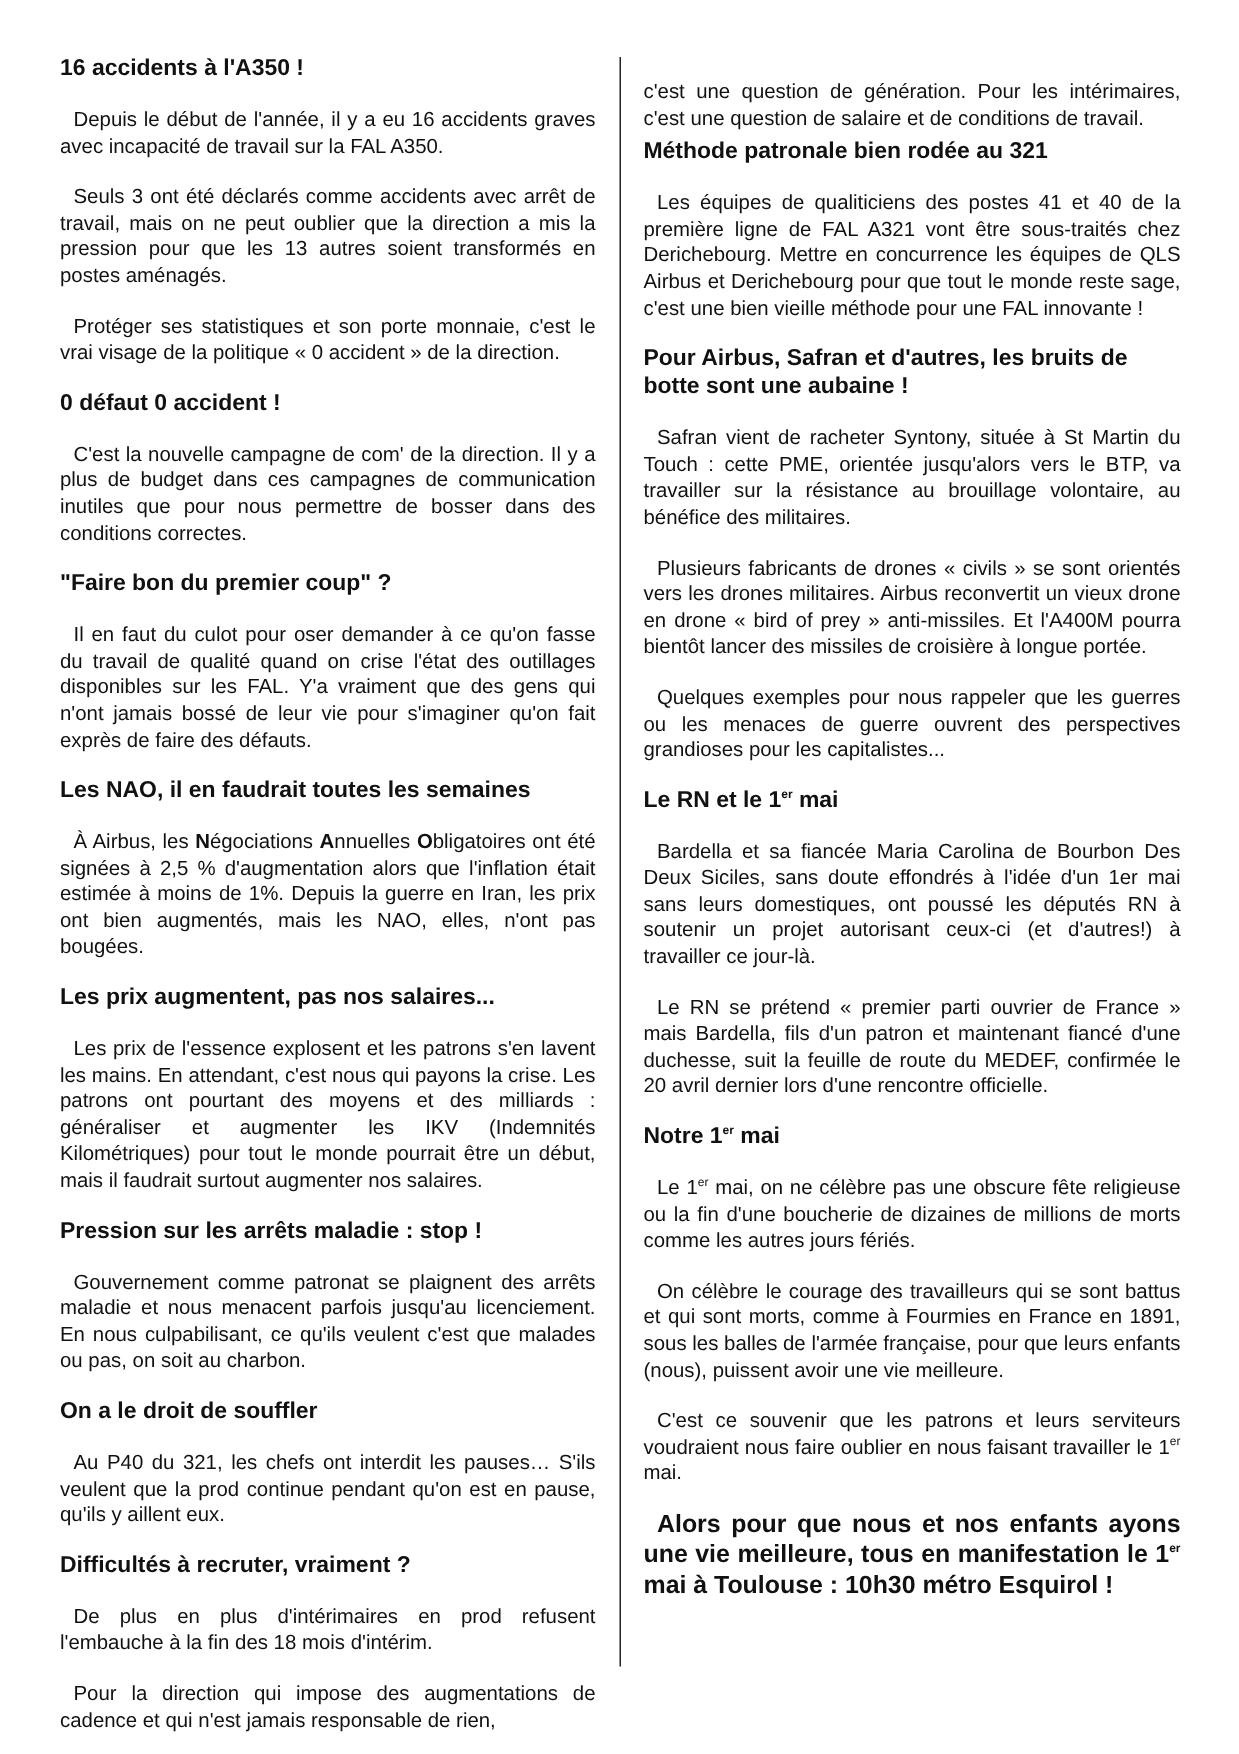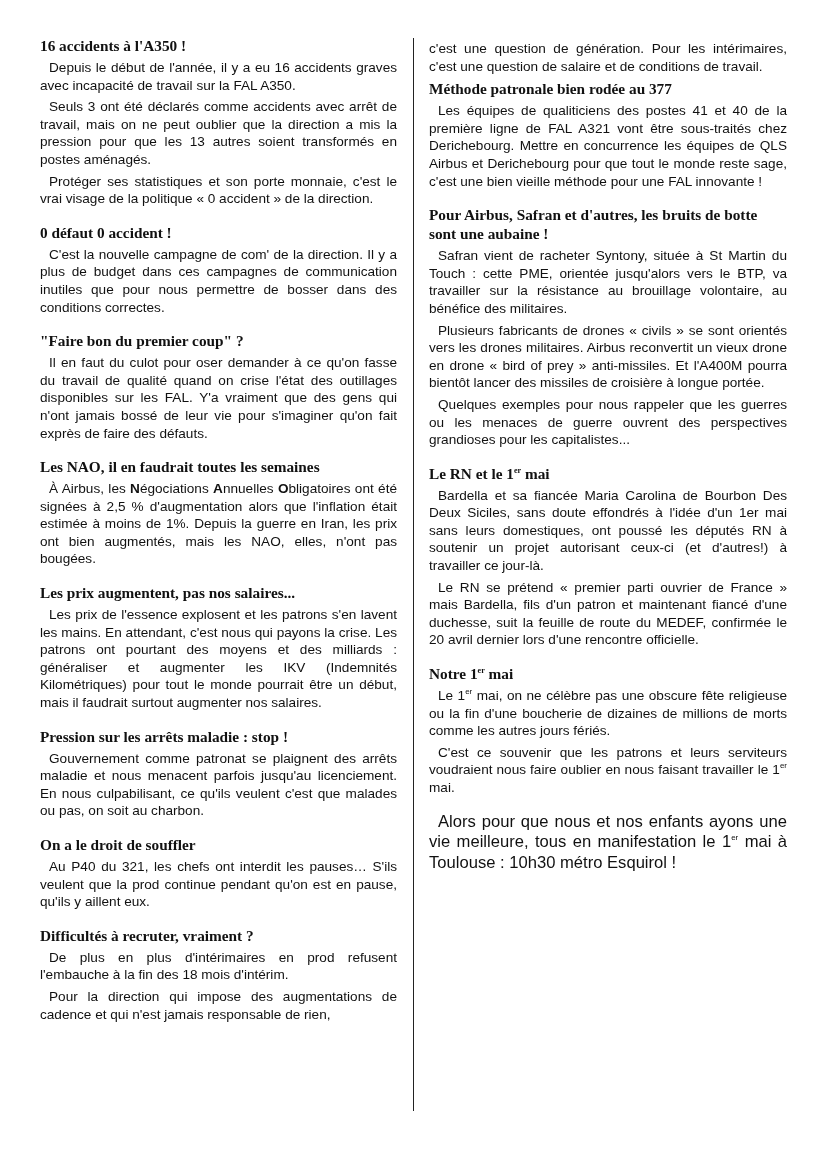--- a/index.html
+++ b/index.html
@@ -2,27 +2,27 @@
 <html><head>
 <meta charset="utf-8">
 <style>
   html, body { margin: 0; padding: 0; background: #ffffff; }
   body { width: 826px; height: 1169px; position: relative; overflow: hidden;
          font-family: "Liberation Sans", sans-serif; color: #111; }
   .col { position: absolute; top: 36px; }
   .col-left { left: 40px; width: 357px; }
   .col-right { left: 429px; width: 358px; }
   .divider { position: absolute; left: 413px; top: 38px; width: 1px; height: 1073px; background: #222; }
-  h2 { font-size: 15.3px; font-weight: bold; margin: 0 0 3px 0; line-height: 19px; font-family: Liberation Serif, serif; }
-  p { font-size: 13.6px; line-height: 17.6px; margin: 4px 0 4px 0; text-align: justify; text-indent: 9px; }
+  h2 { font-size: 15.3px; font-weight: bold; margin: 0 0 3px 0; line-height: 19px; }
+  p { font-size: 13.6px; line-height: 17.6px; margin: 16px 0 4px 0; text-align: justify; text-indent: 9px; }
   p.cont { text-indent: 0; }
   .section { margin-bottom: 15px; }
   .section.tight { margin-bottom: 3px; }
   sup { font-size: 8px; line-height: 0; }
-  .call { font-size: 16.6px; font-weight: normal; line-height: 20.5px; text-align: justify; text-indent: 9px; margin: 0; }
+  .call { font-size: 16.6px; font-weight: bold; line-height: 20.5px; text-align: justify; text-indent: 9px; margin: 0; }
 </style>
 </head>
 <body>
 
 <div class="col col-left">
 
   <div class="section">
     <h2>16 accidents à l'A350 !</h2>
     <p>Depuis le début de l'année, il y a eu 16 accidents graves avec incapacité de travail sur la FAL A350.</p>
     <p>Seuls 3 ont été déclarés comme accidents avec arrêt de travail, mais on ne peut oublier que la direction a mis la pression pour que les 13 autres soient transformés en postes aménagés.</p>
@@ -68,37 +68,38 @@
 
 <div class="divider"></div>
 
 <div class="col col-right">
 
   <div class="section tight">
     <p class="cont">c'est une question de génération. Pour les intérimaires, c'est une question de salaire et de conditions de travail.</p>
   </div>
 
   <div class="section">
-    <h2>Méthode patronale bien rodée au 377</h2>
+    <h2>Méthode patronale bien rodée au 321</h2>
     <p>Les équipes de qualiticiens des postes 41 et 40 de la première ligne de FAL A321 vont être sous-traités chez Derichebourg. Mettre en concurrence les équipes de QLS Airbus et Derichebourg pour que tout le monde reste sage, c'est une bien vieille méthode pour une FAL innovante !</p>
   </div>
 
   <div class="section">
     <h2>Pour Airbus, Safran et d'autres, les bruits de botte sont une aubaine !</h2>
     <p>Safran vient de racheter  Syntony, située à St Martin du Touch : cette PME, orientée jusqu'alors vers le BTP, va travailler sur la résistance au brouillage volontaire, au bénéfice des militaires.</p>
     <p>Plusieurs fabricants de drones « civils » se sont orientés vers les drones militaires. Airbus reconvertit un vieux drone en drone « bird of prey » anti-missiles. Et l'A400M pourra bientôt lancer des missiles de croisière à longue portée.</p>
     <p>Quelques exemples pour nous rappeler que les guerres ou les menaces de guerre ouvrent des perspectives grandioses pour les capitalistes...</p>
   </div>
 
   <div class="section">
     <h2><span>Le RN et le 1</span><sup>er</sup><span> mai</span></h2>
     <p>Bardella et sa fiancée Maria Carolina de Bourbon Des Deux Siciles, sans doute  effondrés à l'idée d'un 1er mai sans leurs domestiques, ont poussé les députés RN à soutenir un projet autorisant ceux-ci (et d'autres!) à travailler ce jour-là.</p>
     <p>Le RN se prétend « premier parti ouvrier de France » mais Bardella, fils d'un patron et maintenant fiancé d'une duchesse, suit la feuille de route du MEDEF, confirmée le 20 avril dernier lors d'une rencontre officielle.</p>
   </div>
 
   <div class="section">
     <h2><span>Notre 1</span><sup>er</sup><span> mai</span></h2>
     <p><span>Le 1</span><sup>er</sup><span> mai, on ne célèbre pas une obscure fête religieuse ou la fin d'une boucherie de dizaines de millions de morts comme les autres jours fériés.</span></p>
+    <p>On célèbre le courage des travailleurs qui se sont battus et qui sont morts, comme à Fourmies en France en 1891, sous les balles de l'armée française, pour que leurs enfants (nous), puissent avoir une vie meilleure.</p>
     <p><span>C'est ce souvenir que les patrons et leurs serviteurs voudraient nous faire oublier en nous faisant travailler le 1</span><sup>er</sup><span> mai.</span></p>
   </div>
 
   <p class="call"><span>Alors pour que nous et nos enfants ayons une vie meilleure, tous en manifestation le 1</span><sup>er</sup><span> mai à Toulouse : 10h30 métro Esquirol !</span></p>
 </div>
 
 </body></html>

